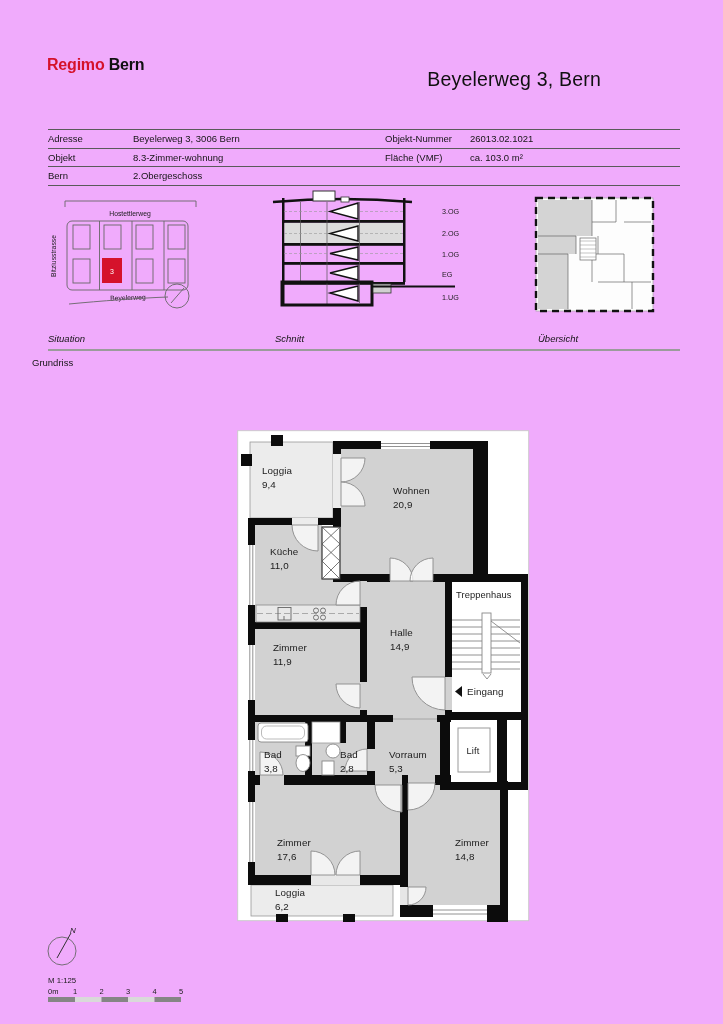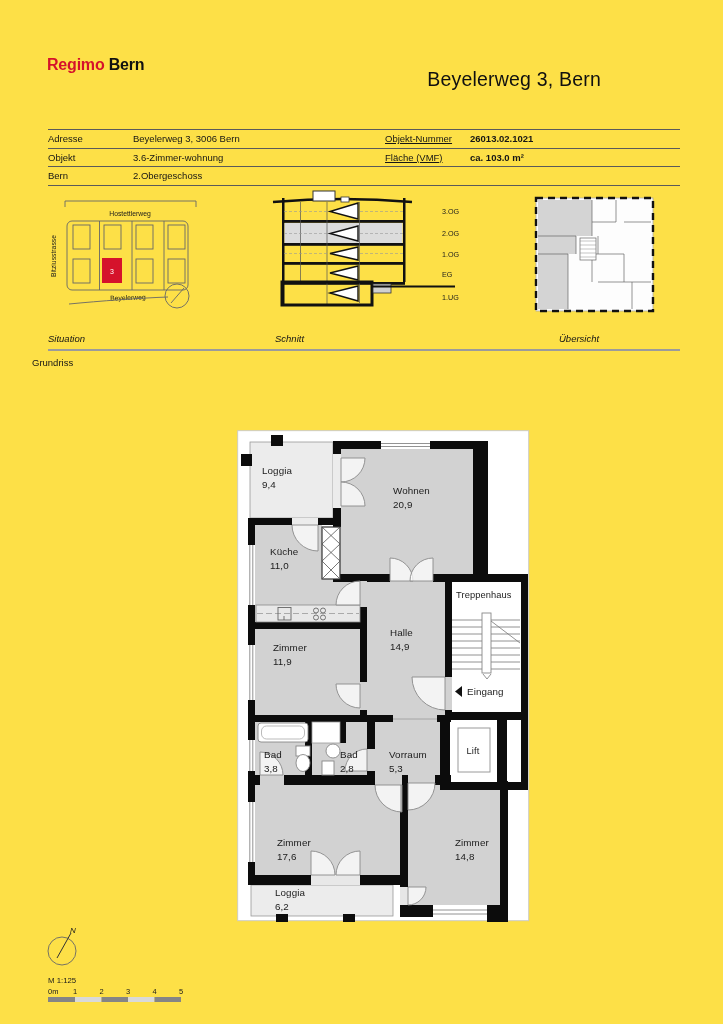--- a/index.html
+++ b/index.html
@@ -1,27 +1,27 @@
 <!DOCTYPE html>
 <html><head>
 <meta charset="utf-8">
 <style>
   html,body{margin:0;padding:0;background:#e9e9e9;}
-  .page{position:relative;width:723px;height:1024px;background:#fde047;overflow:hidden;
+  .page{position:relative;width:723px;height:1024px;background:#f0abfc;overflow:hidden;
         font-family:"Liberation Sans",sans-serif;color:#151515;}
   .abs{position:absolute;}
   
   .logo{left:47px;top:56px;font-size:16px;font-weight:700;letter-spacing:-0.2px;}
   .logo .red{color:#d5122b;}
   .logo .blk{color:#101010;}
   .title{top:68px;right:122px;font-size:19.5px;color:#101010;letter-spacing:0.2px;}
   
   .info{left:48px;top:129px;width:632px;border-top:1px solid #5a5a5a;font-size:9.5px;}
   .info-row{display:flex;align-items:center;height:17.5px;border-bottom:1px solid #5a5a5a;}
-  .c-l1{width:85px;} .c-v1{width:252px;} .c-l2{width:85px;text-decoration:underline;} .c-v2{flex:1;font-weight:bold;}
+  .c-l1{width:85px;} .c-v1{width:252px;} .c-l2{width:85px;} .c-v2{flex:1;}
   
   .seclabel{top:333px;font-size:9.5px;color:#151515;font-style:italic;}
   .divider{left:48px;top:349px;width:632px;height:2px;background:#9b9b9b;}
   .grundriss{left:32px;top:357px;font-size:9.5px;}
   svg{font-family:"Liberation Sans",sans-serif;}
   svg text{fill:#1b1b1b;}
   .rl{font-size:9.8px;letter-spacing:0.1px;}
   .sm{font-size:6.8px;}
   .fl{font-size:7.2px;}
   .wall{fill:#0c0c0c;}
@@ -42,21 +42,21 @@
 
   <div class="abs info">
     <div class="info-row">
       <div class="c-l1">Adresse</div>
       <div class="c-v1">Beyelerweg 3, 3006 Bern</div>
       <div class="c-l2">Objekt-Nummer</div>
       <div class="c-v2">26013.02.1021</div>
     </div>
     <div class="info-row">
       <div class="c-l1">Objekt</div>
-      <div class="c-v1">3.6-Zimmer-wohnung</div>
+      <div class="c-v1">8.3-Zimmer-wohnung</div>
       <div class="c-l2">Fläche (VMF)</div>
       <div class="c-v2">ca. 103.0 m²</div>
     </div>
     <div class="info-row">
       <div class="c-l1">Bern</div>
       <div class="c-v1">2.Obergeschoss</div>
       <div class="c-l2"></div>
       <div class="c-v2"></div>
     </div>
   </div>
@@ -152,21 +152,21 @@
         <line x1="52" y1="53" x2="68" y2="53"></line>
         <line x1="52" y1="57" x2="68" y2="57"></line>
         <line x1="52" y1="61" x2="68" y2="61"></line>
         <line x1="52" y1="65" x2="68" y2="65"></line>
       </g>
     </g>
   </svg>
 
   <div class="abs seclabel" style="left:48px;">Situation</div>
   <div class="abs seclabel" style="left:275px;">Schnitt</div>
-  <div class="abs seclabel" style="left:559px;">Übersicht</div>
+  <div class="abs seclabel" style="left:538px;">Übersicht</div>
   <div class="abs divider"></div>
   <div class="abs grundriss">Grundriss</div>
 
   <svg class="abs" style="left:237px;top:430px;" width="293" height="492" viewBox="0 0 293 492">
     <rect x="0.7" y="0.7" width="291" height="490" fill="#ffffff" stroke="#c9c9c9" stroke-width="0.9"></rect>
 
     <g>
       <rect x="13" y="12" width="83" height="76" fill="#ececec" stroke="#9a9a9a" stroke-width="0.8"></rect>
       <rect x="103" y="18" width="133" height="126" fill="#d2d2d2"></rect>
       <rect x="18" y="95" width="67" height="97" fill="#d2d2d2"></rect>

